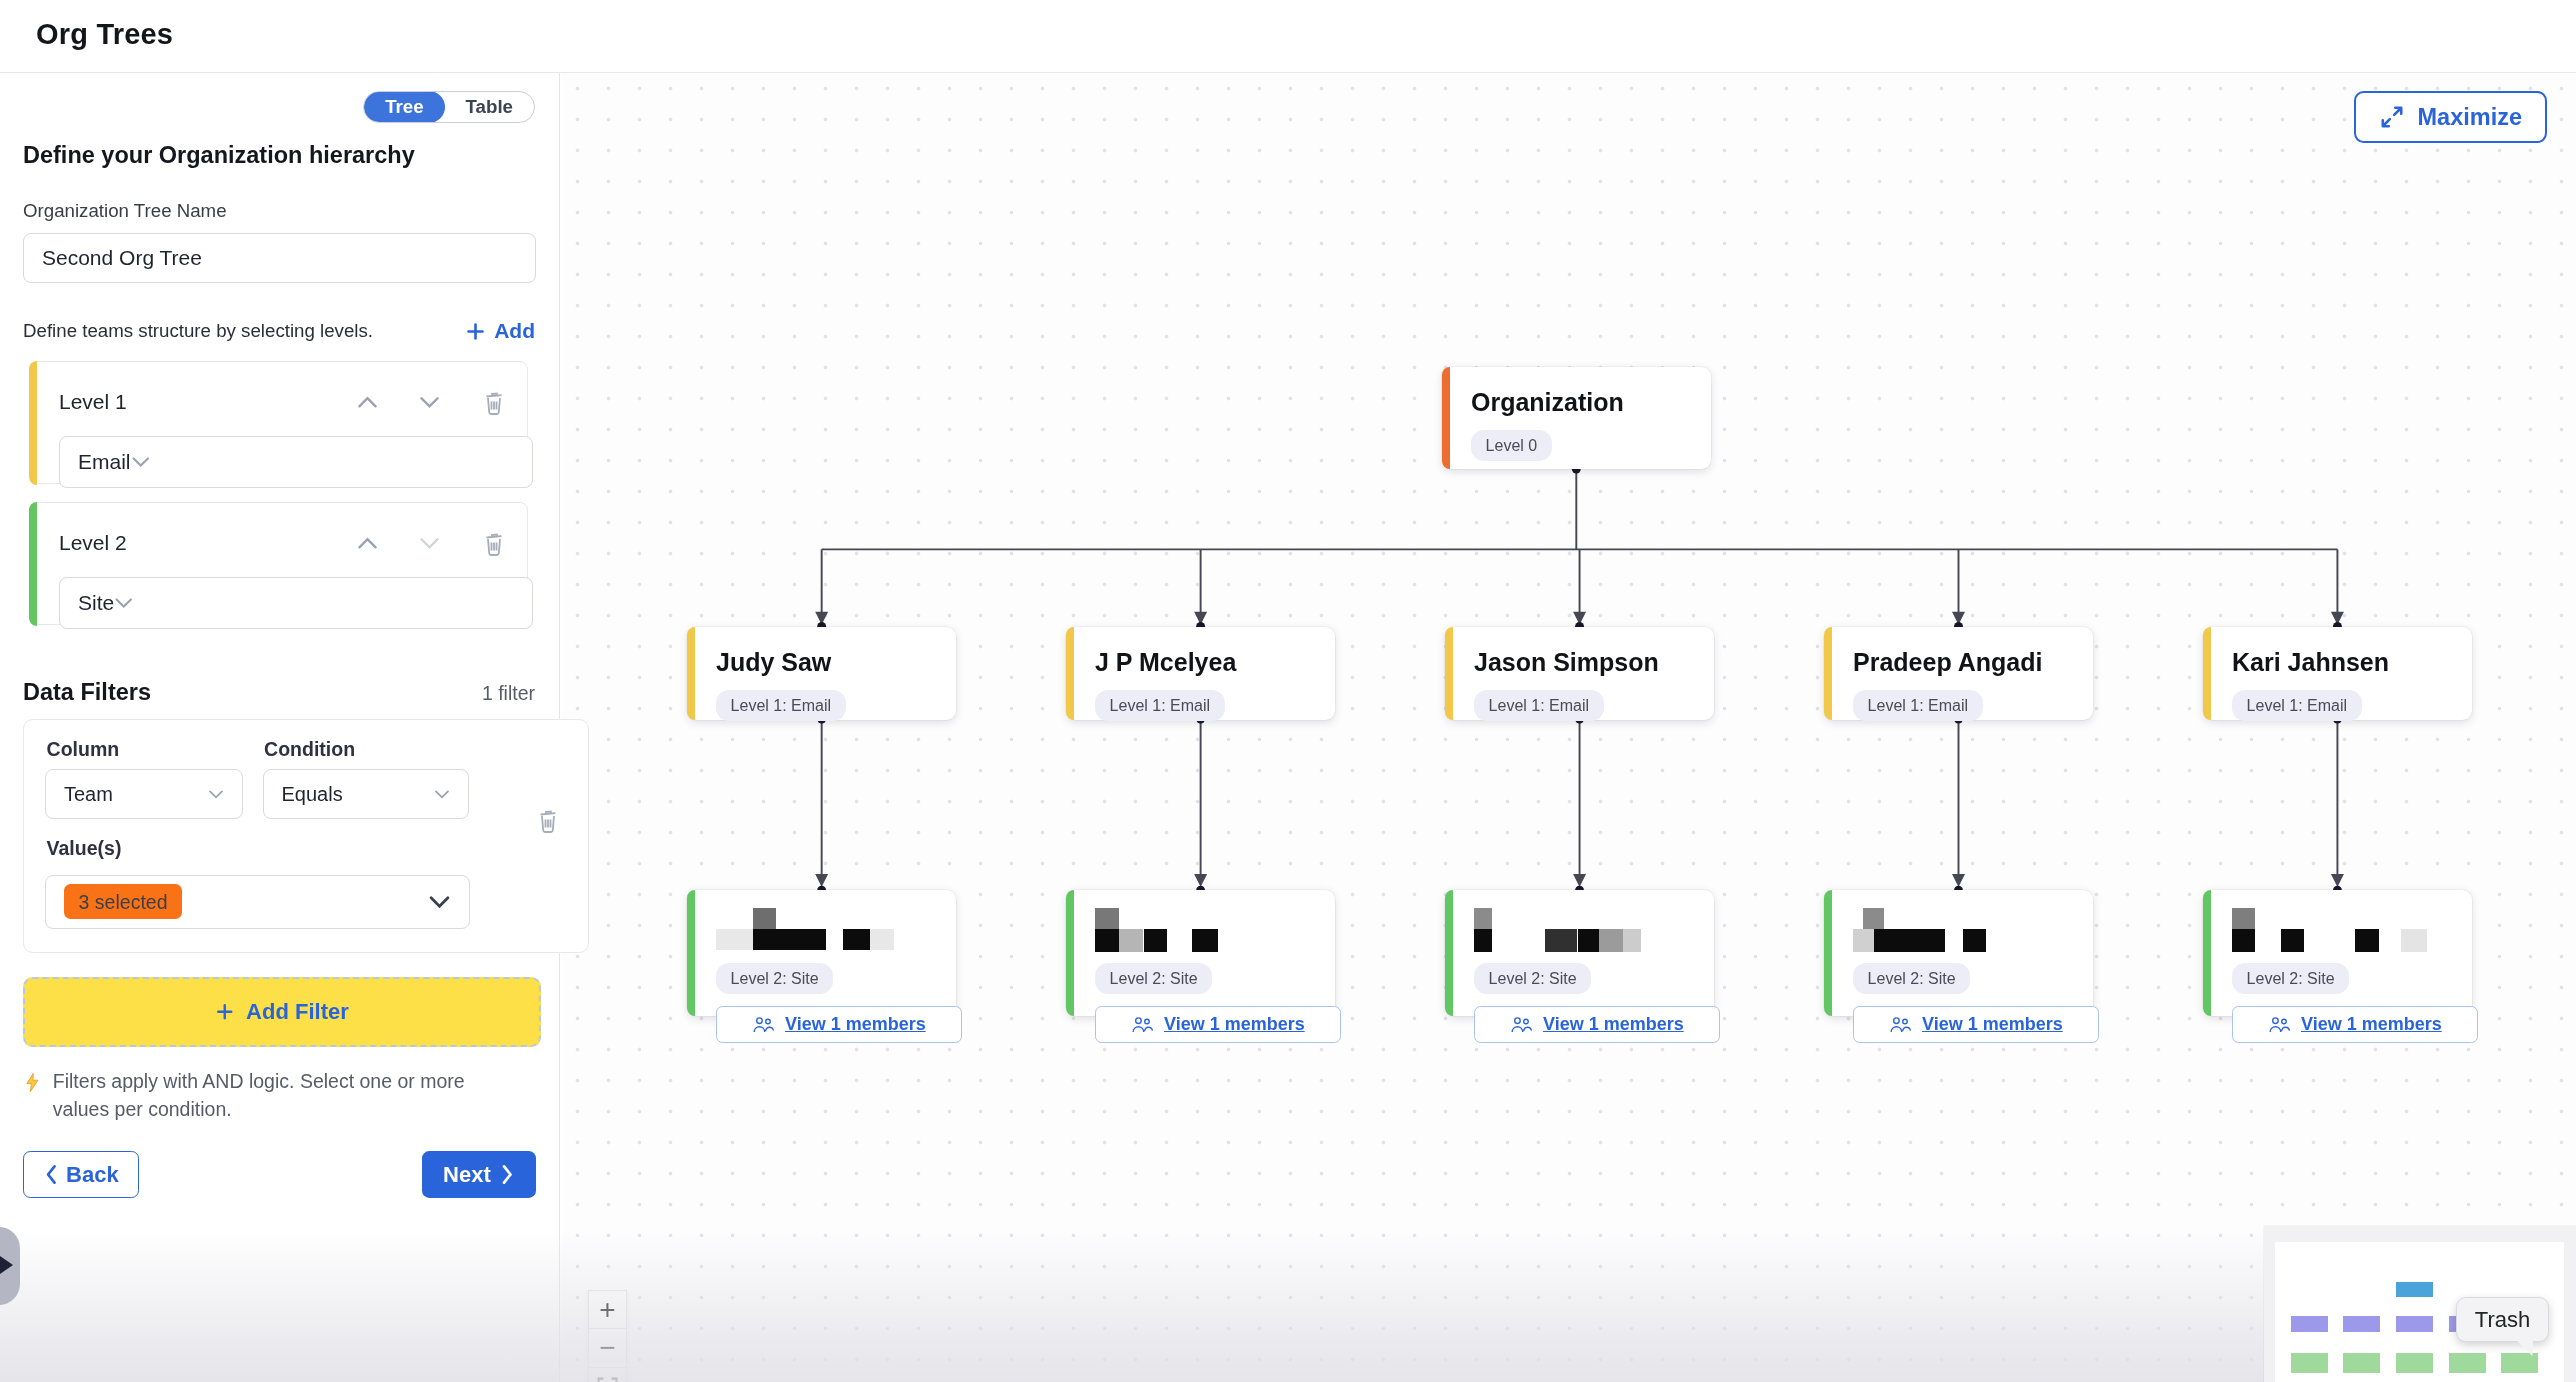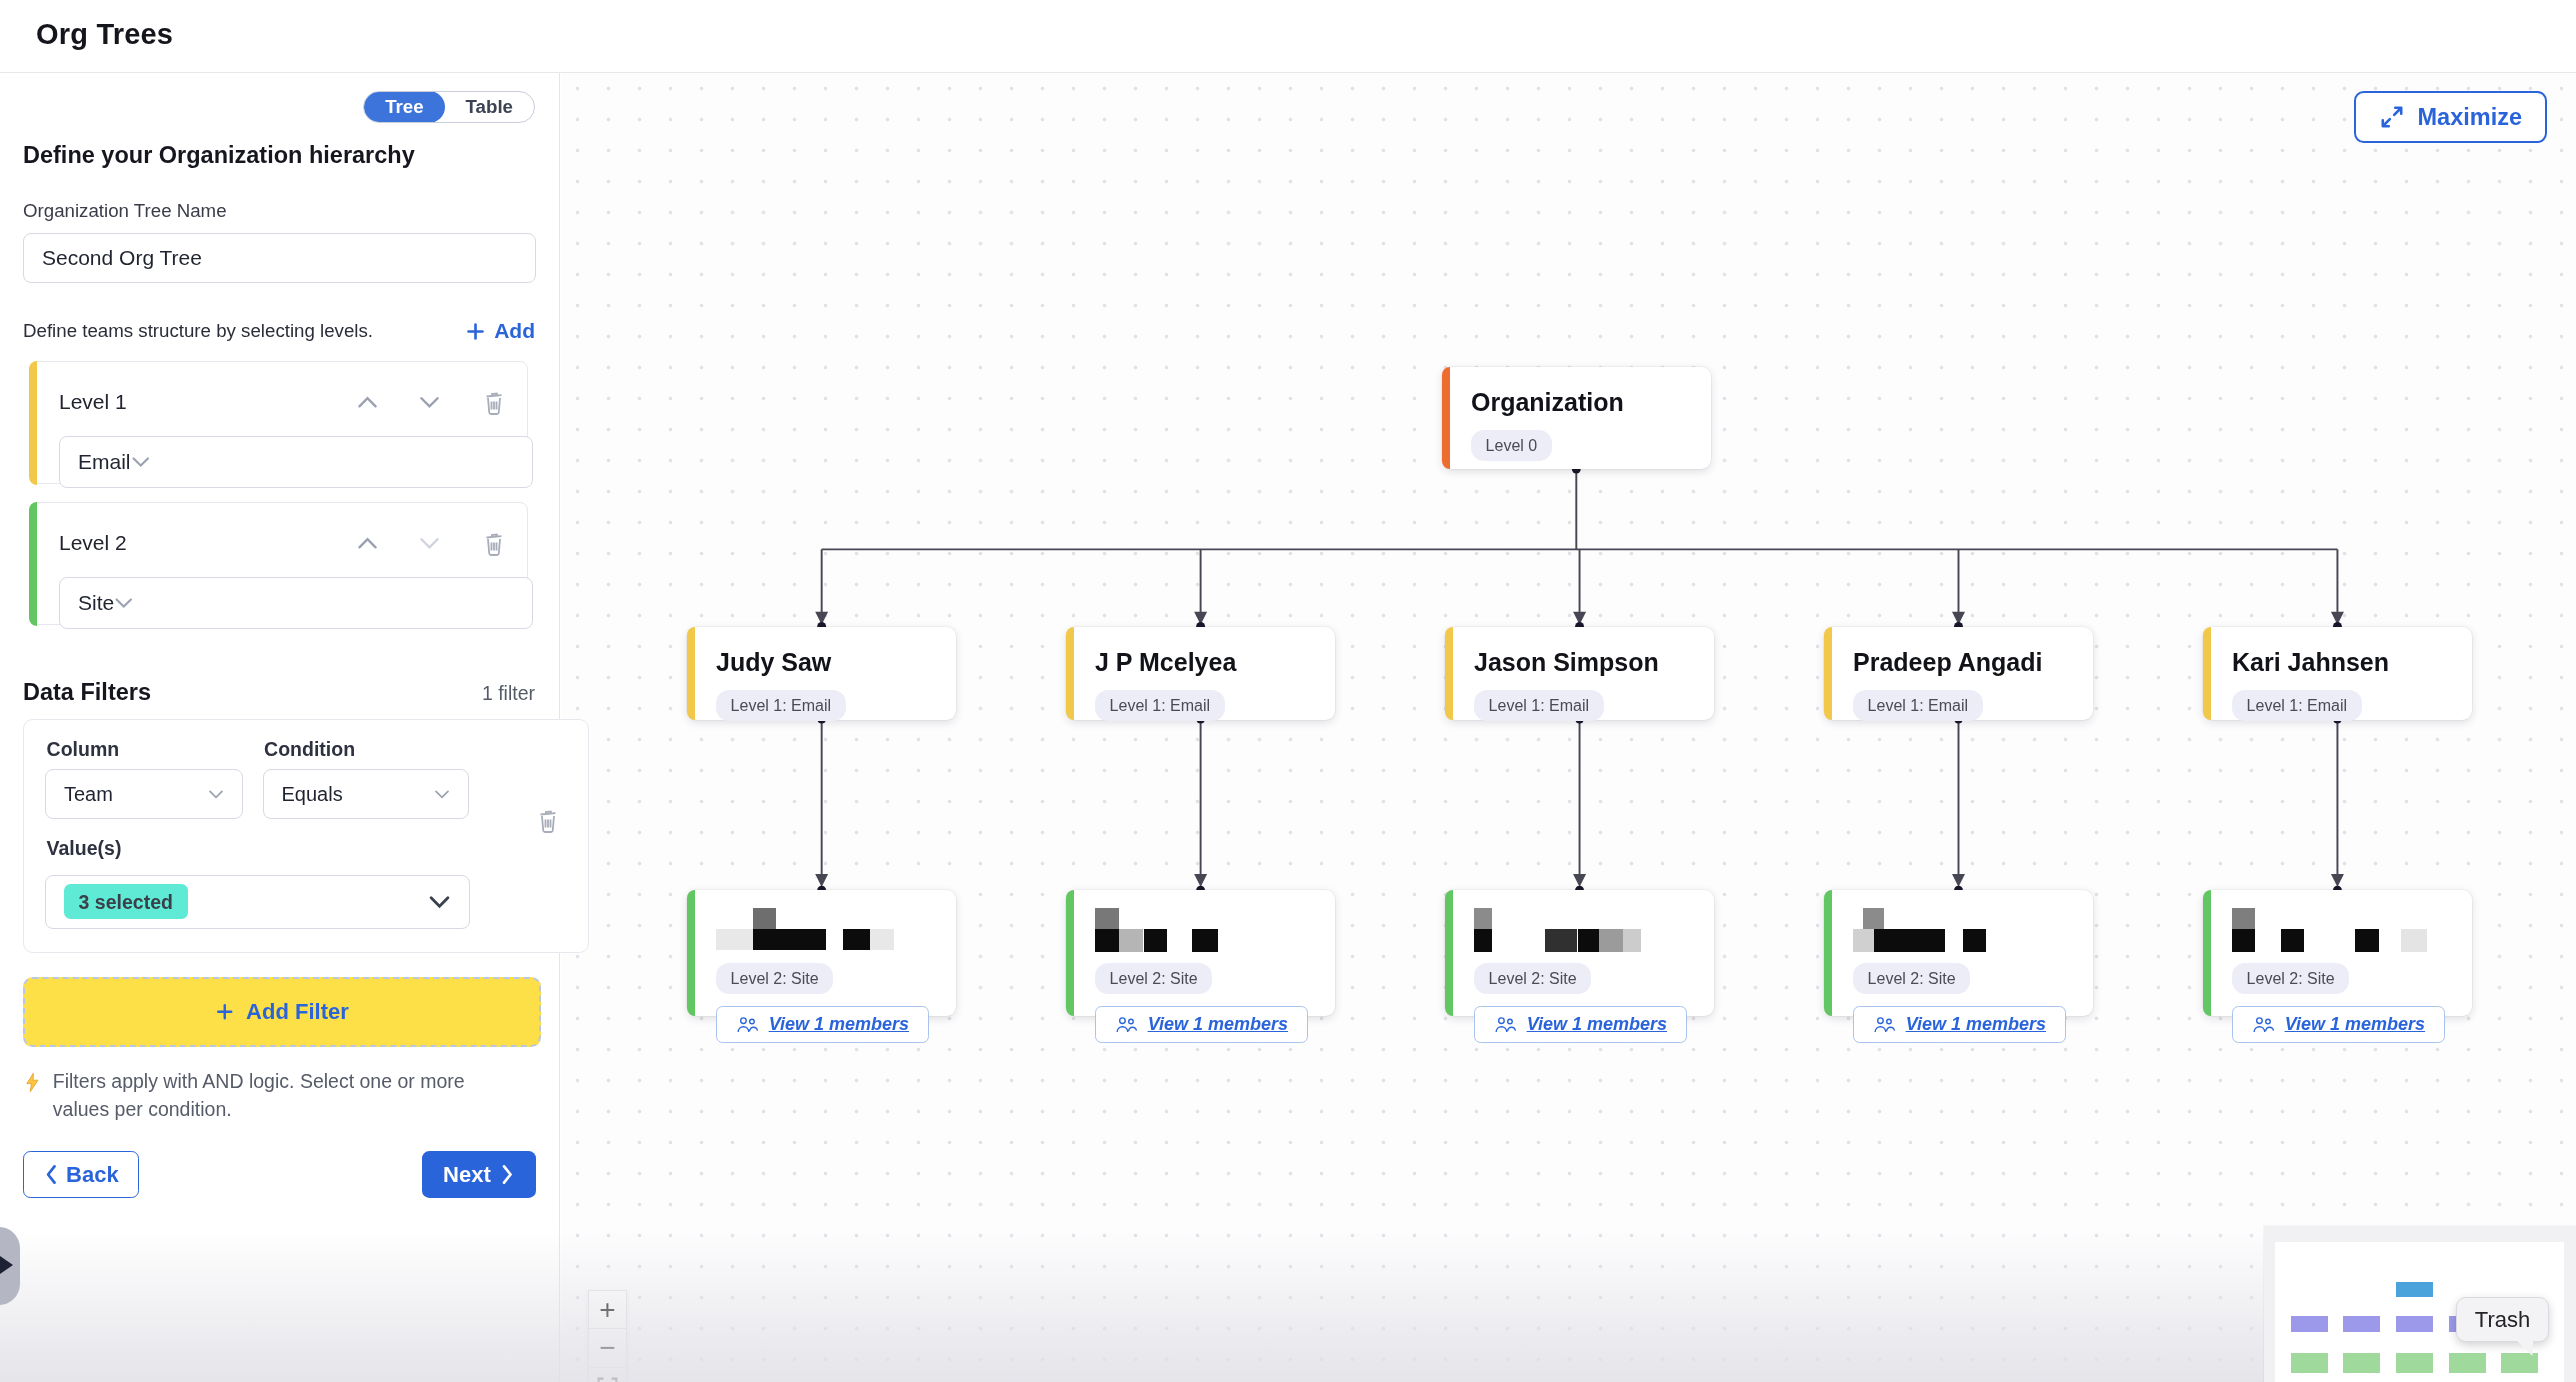--- a/index.html
+++ b/index.html
@@ -36,21 +36,21 @@
   .filters-count { font-size:19.5px; color:#565b68; }
   .filter-card { margin-top:13px; width:566px; border:1.6px solid #e7e8ee; border-radius:9.7px; background:#fff; padding:14.6px 16px 23px 21px; position:relative; }
   .fc-grid { display:flex; gap:19.5px; }
   .fc-col { display:flex; flex-direction:column; }
   .fc-label { font-size:19.5px; font-weight:700; color:#2e3240; margin:3.2px 0 8px 1.6px; }
   .dd.small { width:198px; height:50px; margin-top:0; font-size:20px; }
   .dd.cond { width:206px; }
   .fc-trash { position:absolute; right:23px; top:81px; }
   .values-label { margin-top:18px; }
   .dd.values { width:425px; height:54px; }
-  .chip { background:#5eead4; border-radius:6.5px; padding:6.5px 14.6px; font-size:19.5px; color:#3c3f4a;font-weight:bold; }
+  .chip { background:#f97316; border-radius:6.5px; padding:6.5px 14.6px; font-size:19.5px; color:#3c3f4a; }
 
   .add-filter { margin-top:24px; width:518px; height:70px; border:2.4px dashed #b9c7e6; border-radius:9.7px; background:#fde047; display:flex; align-items:center; justify-content:center; gap:11.4px; color:#2a64db; font-size:22px; font-weight:700; cursor:pointer; font-family:inherit; }
 
   .note-row { margin-top:21px; display:flex; gap:11.4px; width:487px;justify-content:flex-end; }
   .note-text { font-size:19.5px; color:#565b68; line-height:1.42; }
 
   .sb-footer { margin-top:28px; display:flex; justify-content:space-between; align-items:center; width:513px; }
   .btn-back { display:flex; align-items:center; gap:8px; height:47px; padding:0 19.5px; background:#fff; border:1.6px solid #2a64db; border-radius:7.3px; color:#2a64db; font-size:22px; font-weight:700; cursor:pointer; font-family:inherit; }
   .btn-next { display:flex; align-items:center; gap:9.7px; height:47px; padding:0 21px; background:#2a64db; border:none; border-radius:7.3px; color:#fff; font-size:22px; font-weight:700; cursor:pointer; font-family:inherit; }
 
@@ -63,21 +63,21 @@
   .node { position:absolute; background:#fff; border-radius:9.7px; box-shadow:0 2.4px 8px rgba(30,32,48,.13), 0 0 0 0.8px rgba(30,32,48,.05); padding:21px 19.5px 0 29px; cursor:grab; }
   .node .accent-bar { left:0; top:0; bottom:0; border-radius:9.7px 0 0 9.7px; }
   .node-title { font-size:25px; font-weight:700; color:#121319; }
   .node-badge { display:inline-block; margin-top:13px; background:#ededf8; color:#4a4b57; border-radius:13px; padding:6.5px 14.6px; font-size:16px; }
   .node.root { left:880px; top:294px; width:269px; height:102px; }
   .node.child { top:554px; width:269px; height:93px; }
   .node.leaf { top:817px; width:269px; height:126px; padding-top:18px; }
   .leaf .node-badge { margin-top:11.4px; }
   .redact { position:relative; height:44px; width:203px; }
   .redact span { position:absolute; display:block; }
-  .view-members { margin-top:11.4px; width:213px; height:37px; background:#fff; border:1.6px solid #a9c3ef; border-radius:6.5px; display:flex; align-items:center; justify-content:center; gap:9.7px; cursor:pointer; font-family:inherit;font-style:italic; }
+  .view-members { margin-top:11.4px; width:246px; height:37px; background:#fff; border:1.6px solid #a9c3ef; border-radius:6.5px; display:flex; align-items:center; justify-content:center; gap:9.7px; cursor:pointer; font-family:inherit; }
   .view-members .vm-label { color:#2a64db; font-size:18px; font-weight:700; text-decoration:underline; }
 
   .zoom-controls { position:absolute; left:26px; top:1217px; width:39px; display:flex; flex-direction:column; box-shadow:0 1.6px 4.9px rgba(0,0,0,.08); z-index:6; }
   .zoom-btn { width:39px; height:39px; background:#fefefe; border:0.8px solid #e4e4e8; border-top:none; display:flex; align-items:center; justify-content:center; font-size:28px; color:#111; cursor:pointer; font-family:inherit; }
   .zoom-btn:first-child { border-top:0.8px solid #e4e4e8; }
 
   
   .bottom-fade { position:absolute; left:0; bottom:0; width:2576px; height:154px; background:linear-gradient(to bottom, rgba(231,231,236,0), rgba(224,224,230,.85)); pointer-events:none; z-index:5; }
 
   .minimap { position:absolute; left:2264px; top:1226px; width:312px; height:156px; background:#f1f1f4; box-shadow:0 0 0 0.8px rgba(0,0,0,.04); z-index:7; }

